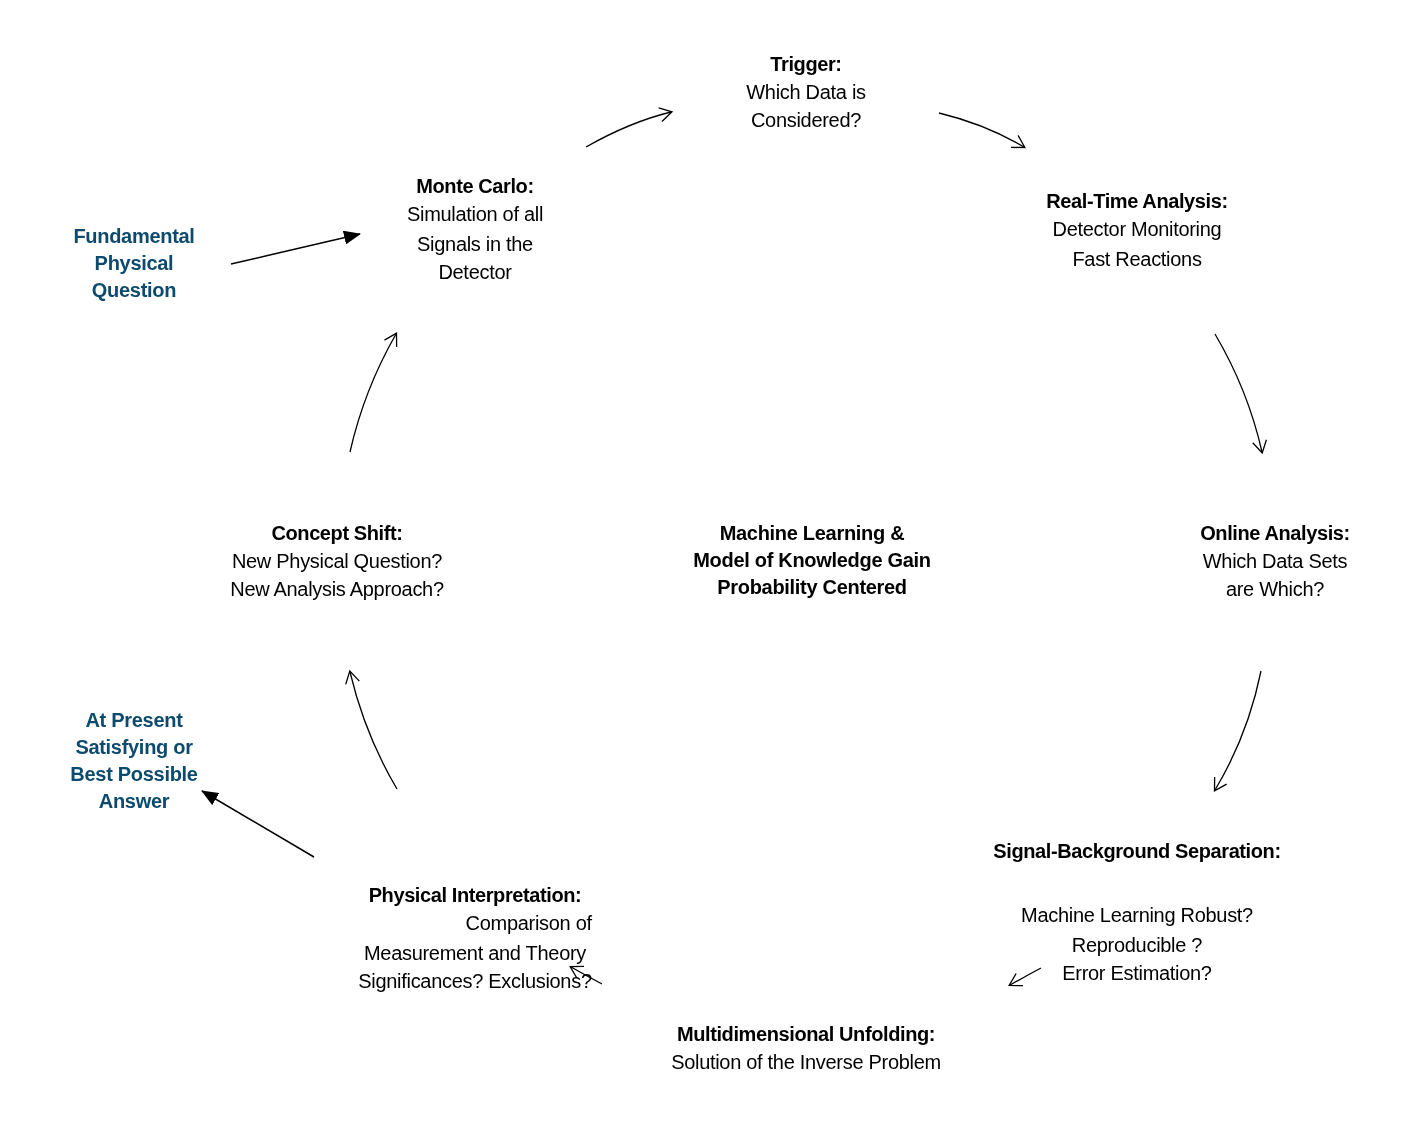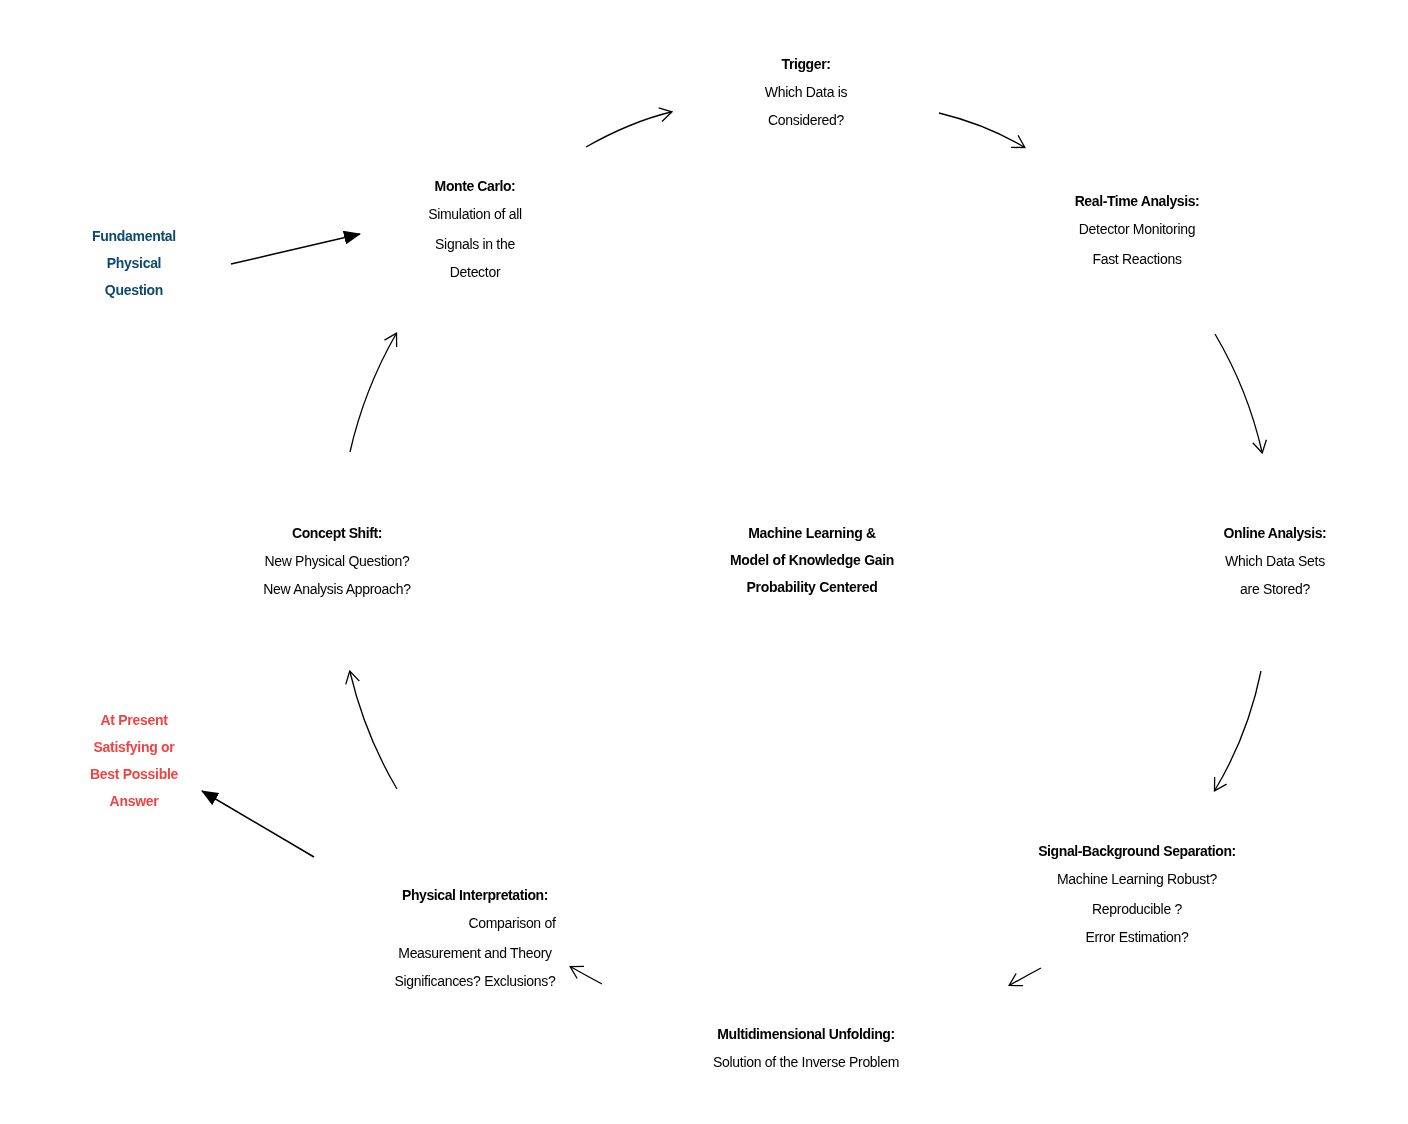--- a/index.html
+++ b/index.html
@@ -1,18 +1,18 @@
 <!DOCTYPE html>
 <html><head>
   <meta charset="utf-8">
   <style>
     html, body { margin: 0; padding: 0; background: #ffffff; }
     body { width: 1408px; height: 1124px; position: relative; overflow: hidden;
            font-family: "Liberation Sans", "DejaVu Sans", sans-serif; color: #000; }
-    .node { position: absolute; text-align: center; font-size: 14px; line-height: 28px;
+    .node { position: absolute; text-align: center; font-size: 20px; line-height: 28px;
             transform: translateX(-50%); white-space: nowrap; }
     .node .title { font-weight: bold; display: block; letter-spacing: -0.4px; }
     .node .line { display: block; letter-spacing: -0.3px; }
     .red { color: #C00000; font-weight: bold; letter-spacing: -0.4px; }
     .center { font-weight: bold; letter-spacing: -0.4px; }
     svg#arrows { position: absolute; left: 0; top: 0; }
   </style>
 </head>
 <body>
 
@@ -55,26 +55,26 @@
 
 <div class="node" style="left:1137px; top:187px;">
   <span class="title">Real-Time Analysis:</span>
   <span class="line" style="margin-bottom:2px;">Detector Monitoring</span>
   <span class="line">Fast Reactions</span>
 </div>
 
 <div class="node" style="left:1275px; top:519px;">
   <span class="title">Online Analysis:</span>
   <span class="line">Which Data Sets</span>
-  <span class="line">are Stored?</span>
+  <span class="line">are Which?</span>
 </div>
 
 <div class="node" style="left:1137px; top:837px;">
   <span class="title">Signal-Background Separation:</span>
-  <span class="line" style="margin-bottom:2px;">Machine Learning Robust?</span>
+  <span class="line" style="margin-bottom:2px;margin-top:36px;">Machine Learning Robust?</span>
   <span class="line">Reproducible ?</span>
   <span class="line">Error Estimation?</span>
 </div>
 
 <div class="node" style="left:806px; top:1002px;margin-top:18px;">
   <span class="title">Multidimensional Unfolding:</span>
   <span class="line">Solution of the Inverse Problem</span>
 </div>
 
 <div class="node" style="left:475px; top:837px;margin-top:44px;">
@@ -102,18 +102,18 @@
   <span class="line">Model of Knowledge Gain</span>
   <span class="line">Probability Centered</span>
 </div>
 
 <div class="node red" style="left: 134px; top: 223px; line-height: 27px; color: #0c4a6e;">
   <span class="line">Fundamental</span>
   <span class="line">Physical</span>
   <span class="line">Question</span>
 </div>
 
-<div class="node red" style="left: 134px; top: 707px; line-height: 27px; color: #ef4444;">
+<div class="node red" style="left: 134px; top: 707px; line-height: 27px; color: #0c4a6e;">
   <span class="line">At Present</span>
   <span class="line">Satisfying or</span>
   <span class="line">Best Possible</span>
   <span class="line">Answer</span>
 </div>
 
 </body></html>

